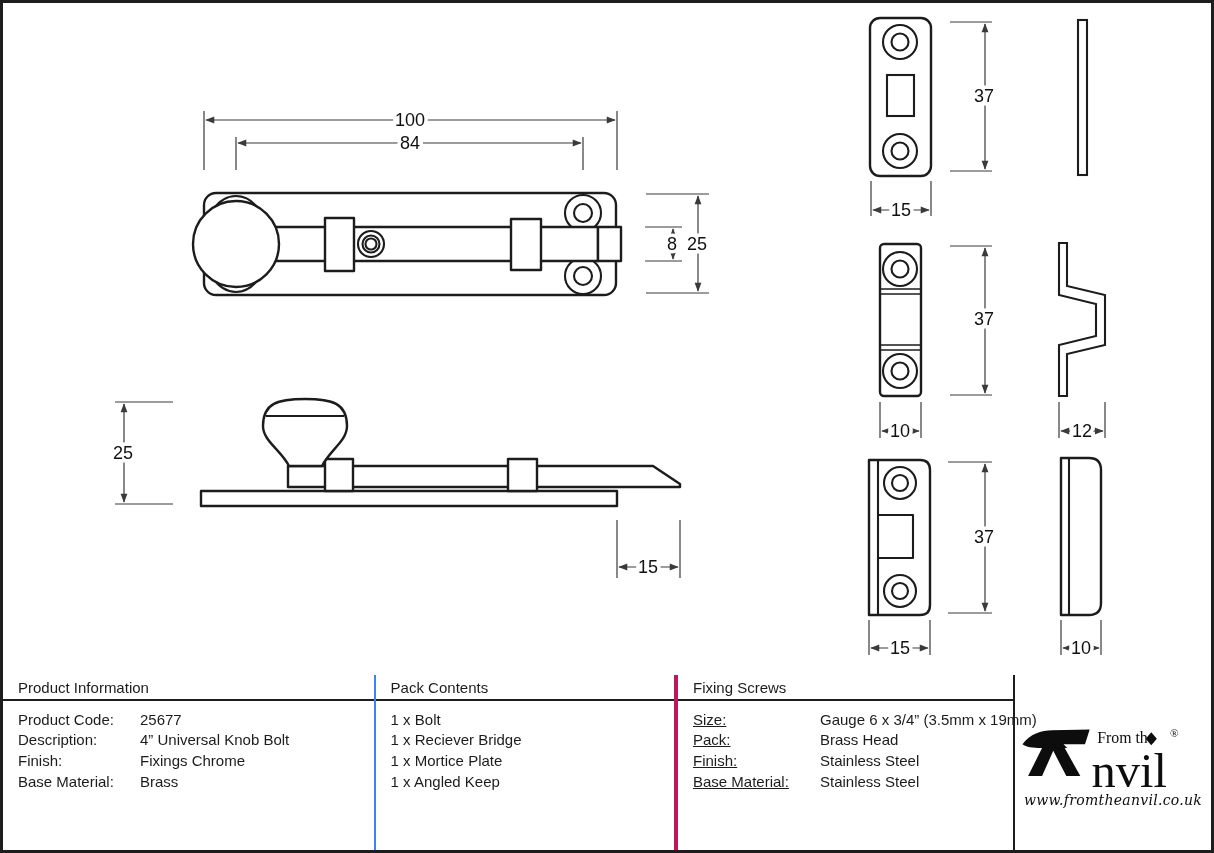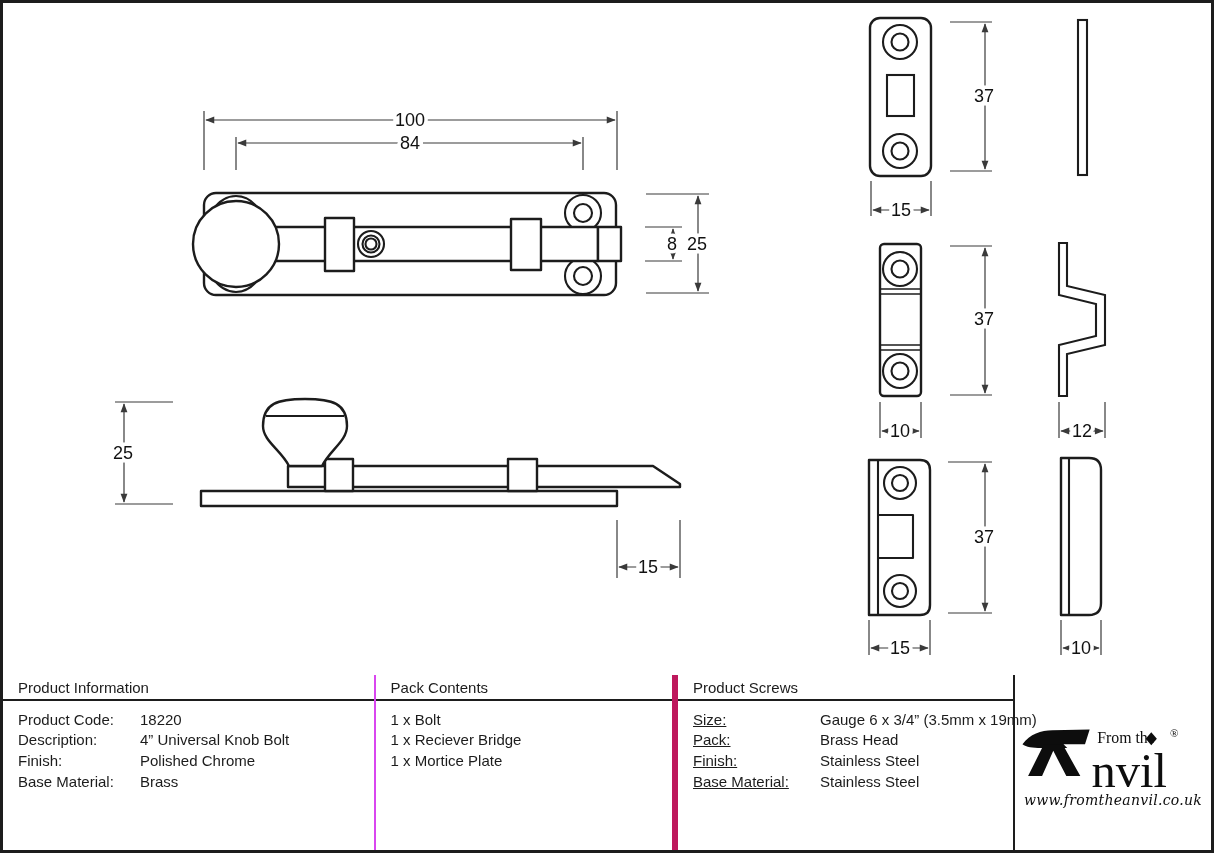--- a/index.html
+++ b/index.html
@@ -35,22 +35,22 @@
 
   .note-bar {
     flex:none; box-sizing:border-box;
     border-top:2px solid #1d1d1d; border-bottom:2px solid #1d1d1d;
     height:30px; line-height:26px;
     padding-left:15px; font-size:15px;
   }
 
   .spec-table { flex:1; display:flex; min-height:0; }
   .col { box-sizing:border-box; }
-  .col-product { width:392px; border-right:2px solid #d946ef; }
-  .col-pack    { width:318px; border-right:6px solid #be185d; }
+  .col-product { width:392px; border-right:2px solid #3b82f6; }
+  .col-pack    { width:318px; border-right:4px solid #be185d; }
   .col-screws  { width:337px; border-right:2px solid #1d1d1d; }
   .col-logo    { flex:1; display:flex; align-items:center; justify-content:center; }
 
   .col-header {
     box-sizing:border-box; height:26px;
     border-bottom:2px solid #1d1d1d;
     padding:4px 0 0 15px; font-size:15px;
   }
   .col-body { padding:8px 0 0 15px; font-size:15px; white-space:nowrap; }
   .spec-row { display:flex; height:20.6px; align-items:center;gap:20px; }
@@ -231,48 +231,49 @@
   </div>
 
 
   <div class="spec-table">
 
     <section class="col col-product">
       <div class="col-header">Product Information</div>
       <div class="col-body">
         <div class="spec-row">
           <span class="spec-label">Product Code:</span>
-          <span class="spec-value">18220</span>
+          <span class="spec-value">25677</span>
         </div>
         <div class="spec-row">
           <span class="spec-label">Description:</span>
           <span class="spec-value">4” Universal Knob Bolt</span>
         </div>
         <div class="spec-row">
           <span class="spec-label">Finish:</span>
-          <span class="spec-value">Polished Chrome</span>
+          <span class="spec-value">Fixings Chrome</span>
         </div>
         <div class="spec-row">
           <span class="spec-label">Base Material:</span>
           <span class="spec-value">Brass</span>
         </div>
       </div>
     </section>
 
     <section class="col col-pack">
       <div class="col-header">Pack Contents</div>
       <div class="col-body">
         <div class="pack-item">1 x Bolt</div>
         <div class="pack-item">1 x Reciever Bridge</div>
         <div class="pack-item">1 x Mortice Plate</div>
+        <div class="pack-item">1 x Angled Keep</div>
       </div>
     </section>
 
     <section class="col col-screws">
-      <div class="col-header">Product Screws</div>
+      <div class="col-header">Fixing Screws</div>
       <div class="col-body">
         <div class="spec-row">
           <span class="spec-label">Size:</span>
           <span class="spec-value">Gauge 6 x 3/4” (3.5mm x 19mm)</span>
         </div>
         <div class="spec-row">
           <span class="spec-label">Pack:</span>
           <span class="spec-value">Brass Head</span>
         </div>
         <div class="spec-row">

